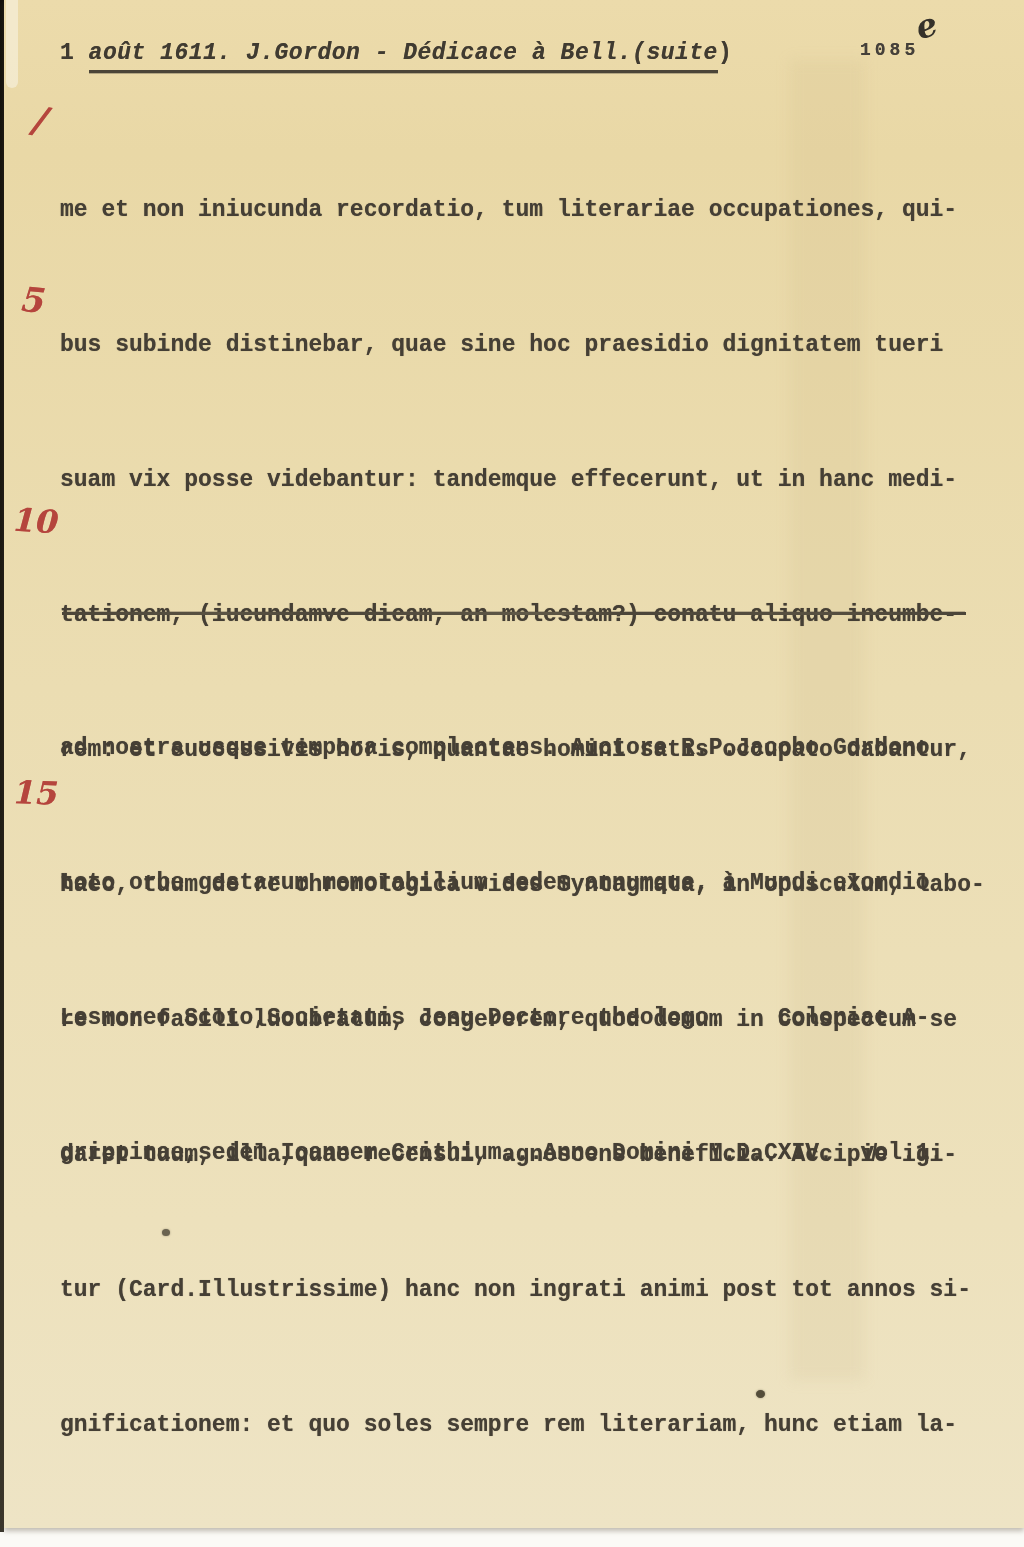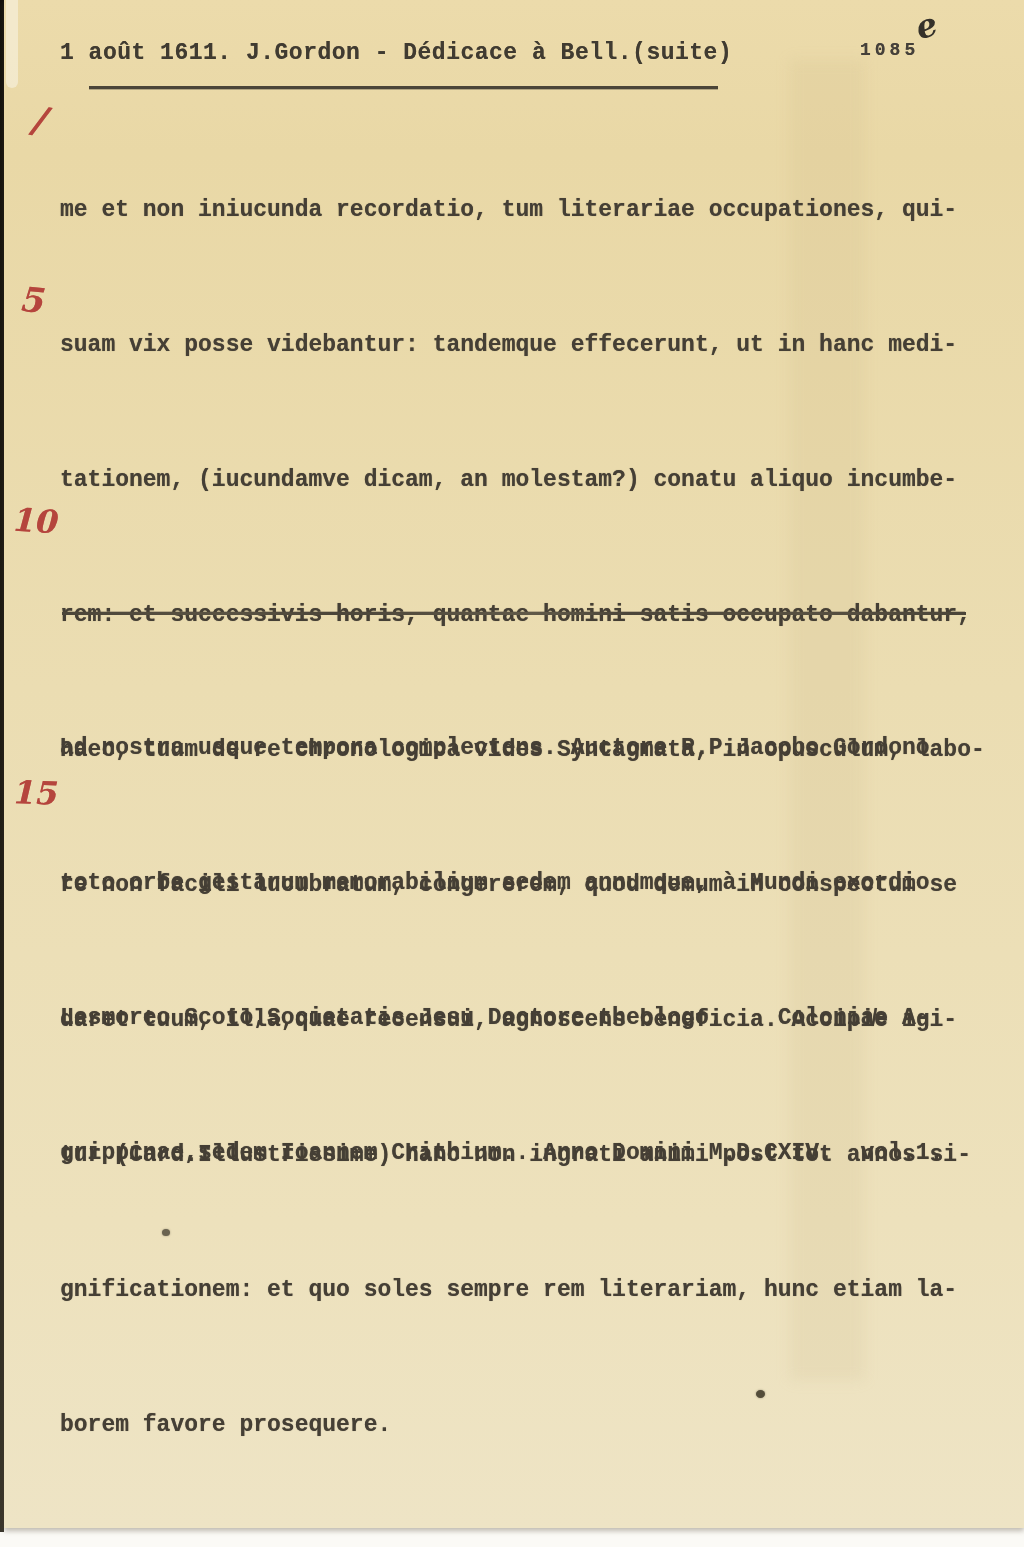--- a/index.html
+++ b/index.html
@@ -27,23 +27,24 @@
     position:absolute; left:786px; top:60px; width:74px; height:1320px;
     background:rgba(196,176,126,0.14); filter:blur(7px);
   }
   .header {
     position:absolute; left:56px; top:40px;
     font-size:23px; font-weight:bold; letter-spacing:0.5px;
     color:#403b31; white-space:pre;
     text-shadow:0 0 0.6px rgba(64,59,49,0.7);
   }
   .header .underlined {
-    display:inline-block; padding-bottom:20px;
+    display:inline-block; padding-bottom:4px;
     border-bottom:3px solid #4b4538;
     box-shadow:0 1px 0 rgba(75,69,56,0.35);
+    font-style:italic;
   }
   .page-number {
     position:absolute; left:856px; top:40px;
     font-size:18px; font-weight:bold; letter-spacing:4px;
     color:#45403a; text-shadow:0 0 0.6px rgba(64,59,49,0.7);
   }
   .handwritten-mark {
     position:absolute; left:912px; top:6px;
     font-family:"DejaVu Serif",serif; font-style:italic; font-weight:bold;
     font-size:33px; color:#35312a; transform:rotate(-16deg);
@@ -90,20 +91,21 @@
 
   <div class="handwritten-mark">e</div>
 
   <div class="margin-mark mark-0">/</div>
   <div class="margin-mark mark-1">5</div>
   <div class="margin-mark mark-2">10</div>
   <div class="margin-mark mark-3">15</div>
 
   <div class="typed-block para1">
     <div class="tline">me et non iniucunda recordatio, tum literariae occupationes, qui-</div>
+    <div class="tline">bus subinde distinebar, quae sine hoc praesidio dignitatem tueri</div>
     <div class="tline">suam vix posse videbantur: tandemque effecerunt, ut in hanc medi-</div>
     <div class="tline">tationem, (iucundamve dicam, an molestam?) conatu aliquo incumbe-</div>
     <div class="tline">rem: et successivis horis, quantae homini satis occupato dabantur,</div>
     <div class="tline">haec, tuum de re chronologica vides Syntagmata, in opusculum, labo-</div>
     <div class="tline">re non facili lucubratum, congererem, quod demum in conspectum se</div>
     <div class="tline">daret tuum, illa,quae recensui, agnoscens beneficia. Accipi̸e igi-</div>
     <div class="tline">tur (Card.Illustrissime) hanc non ingrati animi post tot annos si-</div>
     <div class="tline">gnificationem: et quo soles sempre rem literariam, hunc etiam la-</div>
     <div class="tline">borem favore prosequere.</div>
   </div>

